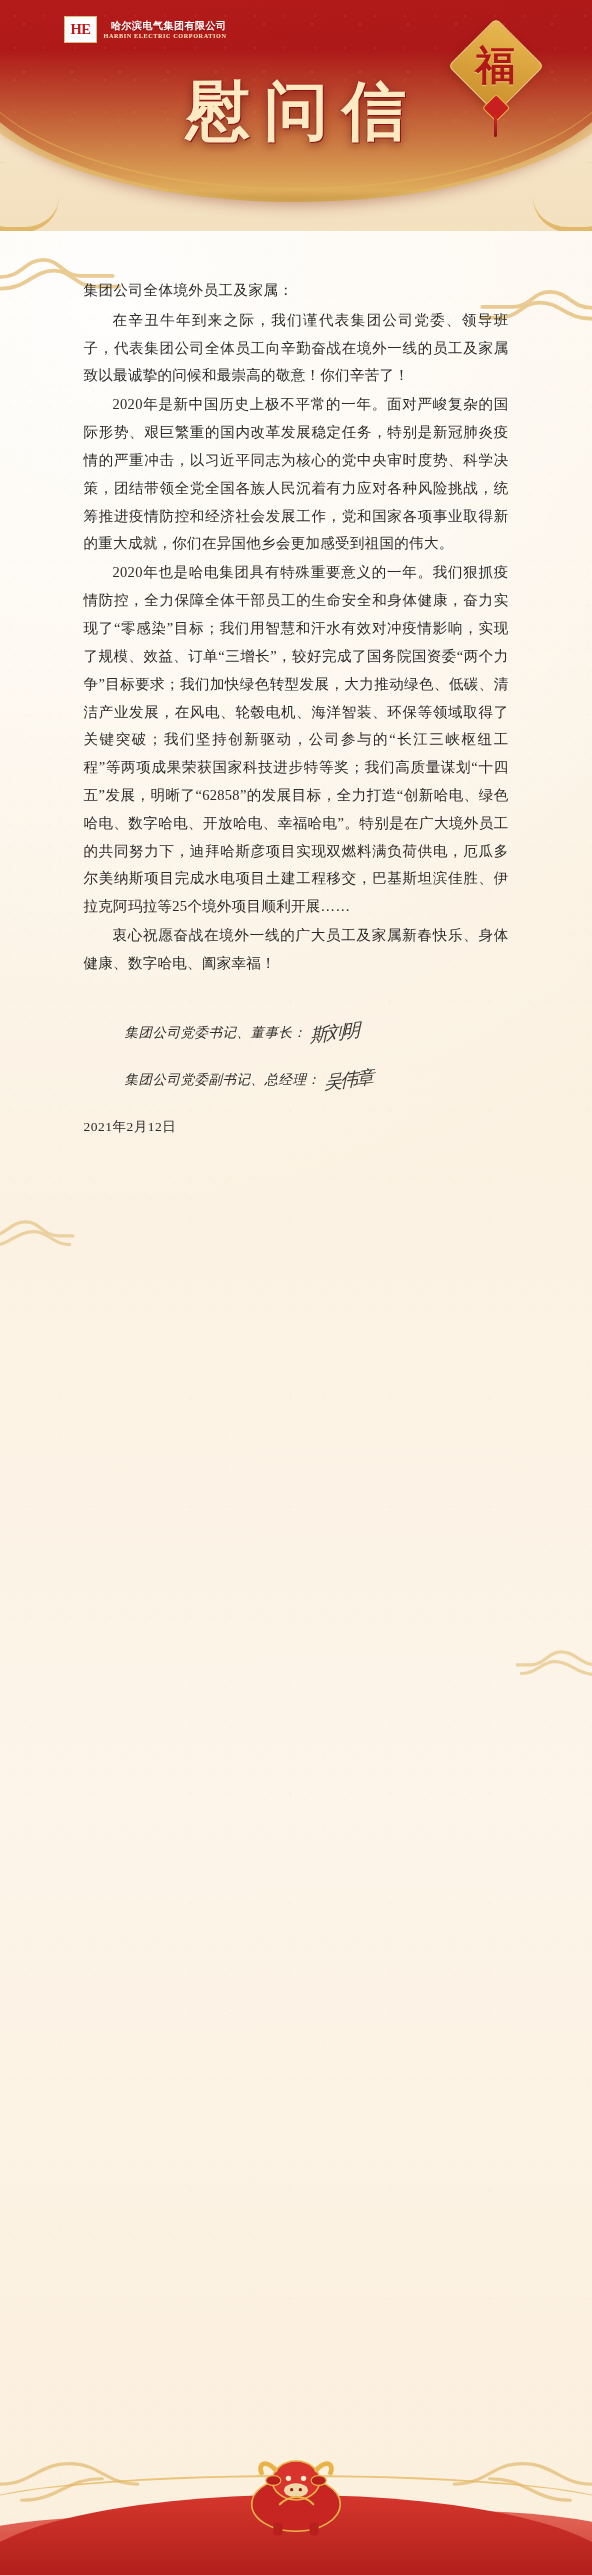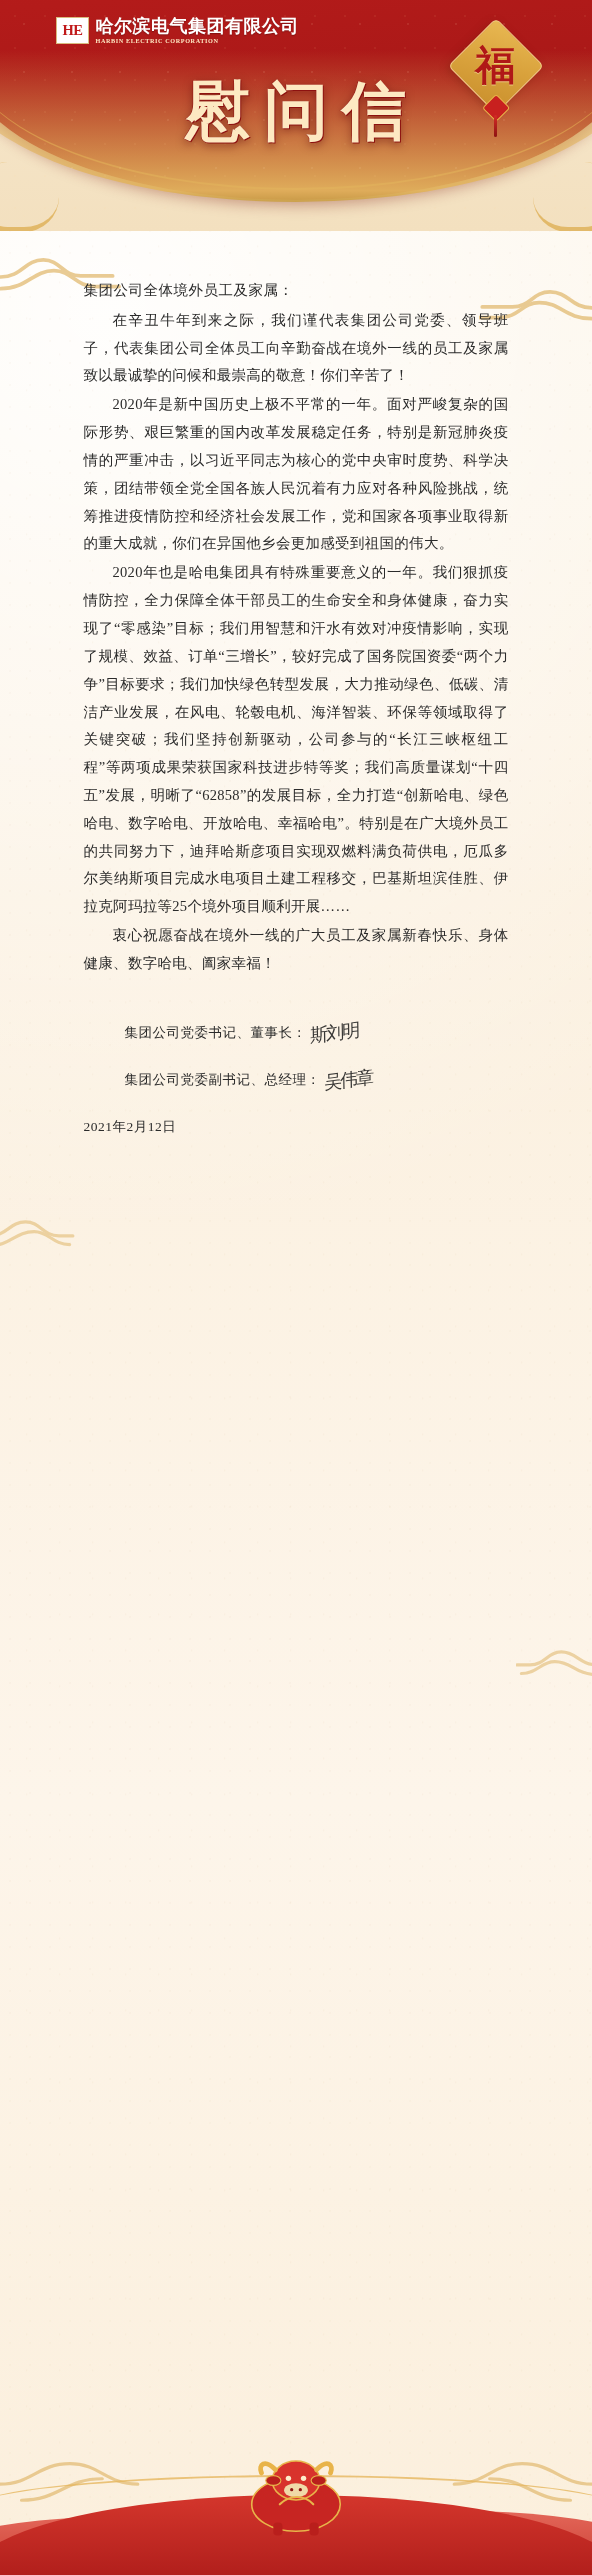--- a/index.html
+++ b/index.html
@@ -75,21 +75,21 @@
     inset: 0;
     pointer-events: none;
     background-image:
       radial-gradient(rgba(255,225,180,0.10) 1.1px, transparent 1.3px),
       radial-gradient(rgba(255,210,150,0.07) 0.8px, transparent 1.1px);
     background-size: 48px 48px, 30px 32px;
   }
 
   .logo-block {
     position: absolute;
-    left: 56px;
+    left: 64px;
     top: 16px;
     display: flex;
     align-items: center;
     gap: 6.5px;
     z-index: 6;
   }
   .logo-mark {
     width: 31px;
     height: 25px;
     background: #ffffff;
@@ -99,21 +99,21 @@
     justify-content: center;
     font-family: "Liberation Serif", serif;
     font-weight: bold;
     font-size: 14.5px;
     color: #c0191a;
     letter-spacing: -0.5px;
   }
   .logo-text-cn {
     color: #ffffff;
     font-family: Liberation Sans, sans-serif;
-    font-size: 18px;
+    font-size: 10px;
     font-weight: bold;
     letter-spacing: 0.5px;
     line-height: 1.15;
     text-shadow: 0 0.5px 1.1px rgba(90,10,10,.5);
     text-align: right;
   }
   .logo-text-en {
     color: #ffe9c4;
     font-family: "Liberation Serif", serif;
     font-size: 6.2px;
@@ -257,20 +257,21 @@
     margin-top: 46px;
     padding-right: 21.5px;
   }
   .sign-row {
     display: flex;
     align-items: flex-end;
     justify-content: flex-start;
     margin: 0 0 29px 41px;
     font-size: 13.5px;
     letter-spacing: 0.5px;
+    font-style: italic;
   }
   .sign-label { white-space: nowrap; }
   .sign-mark {
     margin-left: 3.2px;
     font-family: "Liberation Serif", serif;
     font-size: 18.3px;
     color: #1d1d1d;
     transform: rotate(-7deg) skewX(-6deg);
     letter-spacing: -2.2px;
     opacity: .88;

